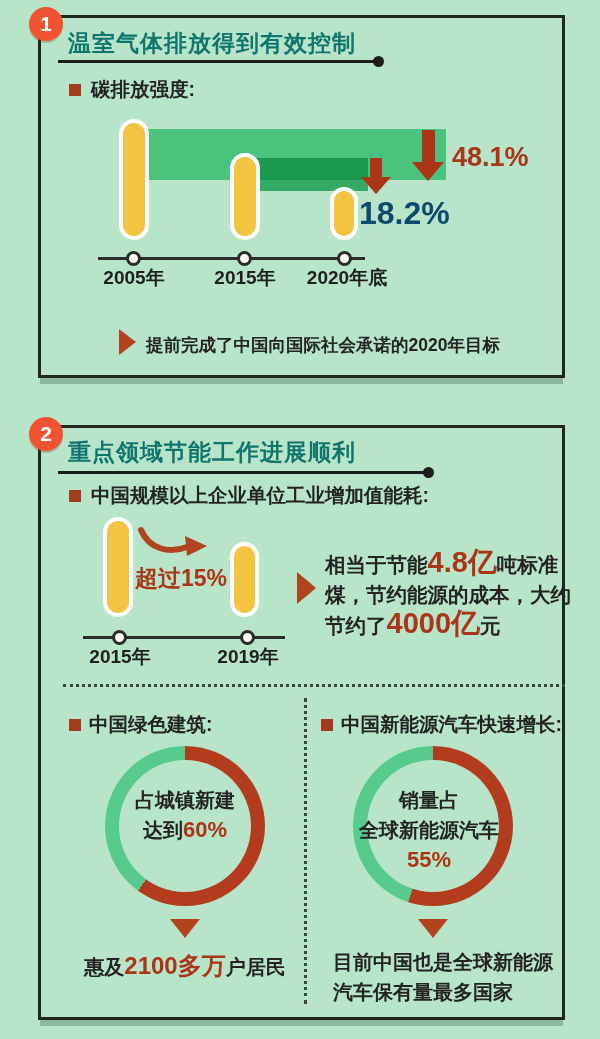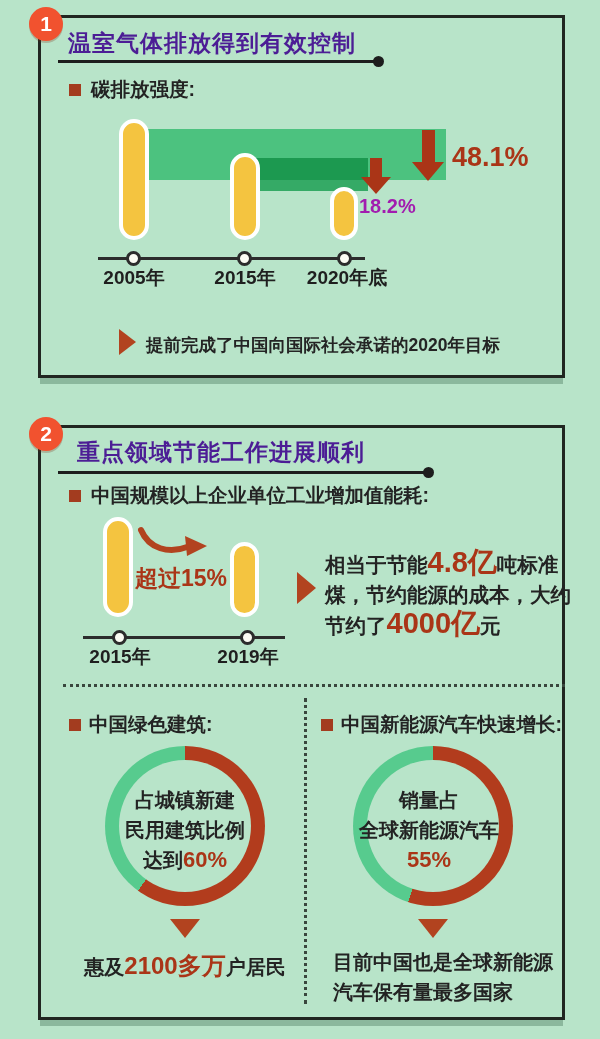--- a/index.html
+++ b/index.html
@@ -11,36 +11,36 @@
   .card { position:absolute; left:38px; width:527px; border:3px solid #212621;
           box-shadow:0 8px 0 -2px rgba(67,112,86,.38); }
   .card1 { top:15px; height:363px; }
   .card2 { top:425px; height:595px; }
 
   .badge { position:absolute; width:34px; height:34px; border-radius:50%;
            background:#f1522f; color:#fff; font-size:21px; font-weight:bold;
            display:flex; align-items:center; justify-content:center; z-index:6;
            box-shadow:0 2px 0 rgba(120,40,20,.25); }
 
-  .sec-title { font-size:23px; font-weight:800; color:#4c1d95; letter-spacing:1px; white-space:nowrap; }
+  .sec-title { font-size:23px; font-weight:800; color:#0f766e; letter-spacing:1px; white-space:nowrap; }
   .underline { height:3px; background:#1d1d1d; }
   .underline::after { content:""; position:absolute; right:-4px; top:-4px;
                       width:11px; height:11px; border-radius:50%; background:#1d1d1d; }
 
   .sq-bullet { width:12px; height:12px; background:#a33c1f; }
   .lead { font-size:19.5px; font-weight:600; color:#232323; white-space:nowrap; }
 
   .capsule { position:absolute; background:#f4c440; border:4px solid #fff; border-radius:99px; }
 
   .band { position:absolute; }
   .arrow-stem { position:absolute; background:#aa3517; }
   .arrow-head { position:absolute; width:0; height:0; }
 
   .pct-big { font-size:27px; font-weight:700; color:#aa3517; white-space:nowrap; }
-  .pct-mid { font-size:20px; font-weight:700; color:#a21caf; white-space:nowrap; }
+  .pct-mid { font-size:32px; font-weight:700; color:#0c4a6e; white-space:nowrap; }
 
   .axis { position:absolute; height:3px; background:#2c2c2c; }
   .axis-dot { position:absolute; width:15px; height:15px; border-radius:50%;
               background:#fbfbf3; border:3px solid #2c2c2c; }
   .year { position:absolute; font-size:19px; color:#1f1f1f; font-weight:600; text-align:center; white-space:nowrap; }
 
   .play { width:0; height:0; border-top:13px solid transparent; border-bottom:13px solid transparent;
           border-left:17px solid #b2431f; }
   .play-lg { width:0; height:0; border-top:16px solid transparent; border-bottom:16px solid transparent;
           border-left:19px solid #b2431f; }
@@ -110,21 +110,21 @@
 
     <div class="abs play" style="left:78px; top:311px;"></div>
     <div class="abs note-text" style="left:105px; top:315px;text-align:right;">提前完成了中国向国际社会承诺的2020年目标</div>
   </div>
 
   <div class="badge" style="left:29px; top:417px;">
     <span>2</span>
   </div>
 
   <div class="card card2">
-    <div class="abs sec-title" style="left:27px; top:9px;margin-left:9px;">重点领域节能工作进展顺利</div>
+    <div class="abs sec-title" style="left:27px; top:9px;">重点领域节能工作进展顺利</div>
     <div class="abs underline" style="left:17px; top:43px; width:372px;"></div>
 
     <div class="abs sq-bullet" style="left:28px; top:62px;"></div>
     <div class="abs lead" style="left:50px; top:54px;">中国规模以上企业单位工业增加值能耗:</div>
 
     <div class="capsule" style="left: 62px; bottom: 400px; width: 30px; height: 100px;"></div>
     <div class="capsule" style="left: 189px; bottom: 400px; width: 29px; height: 75px;"></div>
 
     <svg class="abs" style="left:96px; top:97px;" width="74" height="36" viewBox="0 0 74 36">
       <path d="M4,5 C12,24 32,29 50,22" stroke="#b2431f" stroke-width="6" fill="none" stroke-linecap="round"></path>
@@ -145,21 +145,20 @@
 
     <div class="dash-h" style="left:22px; top:256px; width:502px;"></div>
     <div class="dash-v" style="left:263px; top:270px; height:306px;"></div>
 
     <div class="abs sq-bullet" style="left:28px; top:291px;"></div>
     <div class="abs lead" style="left:48px; top:283px;">中国绿色建筑:</div>
 
     <div class="donut" style="left: 64px; top: 318px; background: conic-gradient(rgb(178, 60, 29) 0deg, rgb(178, 60, 29) 60%, rgb(87, 203, 142) 60%, rgb(87, 203, 142) 100%);"></div>
     <div class="ring-text" style="left:64px; top:357px;">
       <div>占城镇新建</div>
-      <div>民用建筑比例</div>
       <div><span>达到</span><span class="hl">60%</span></div>
     </div>
     <div class="tri-down" style="left:129px; top:491px;"></div>
     <div class="foot" style="left:20px; top:523px; width:248px; text-align:center;">
       <span>惠及</span><span class="hl">2100多万</span><span>户居民</span>
     </div>
 
     <div class="abs sq-bullet" style="left:280px; top:291px;"></div>
     <div class="abs lead" style="left:300px; top:283px;">中国新能源汽车快速增长:</div>
 

